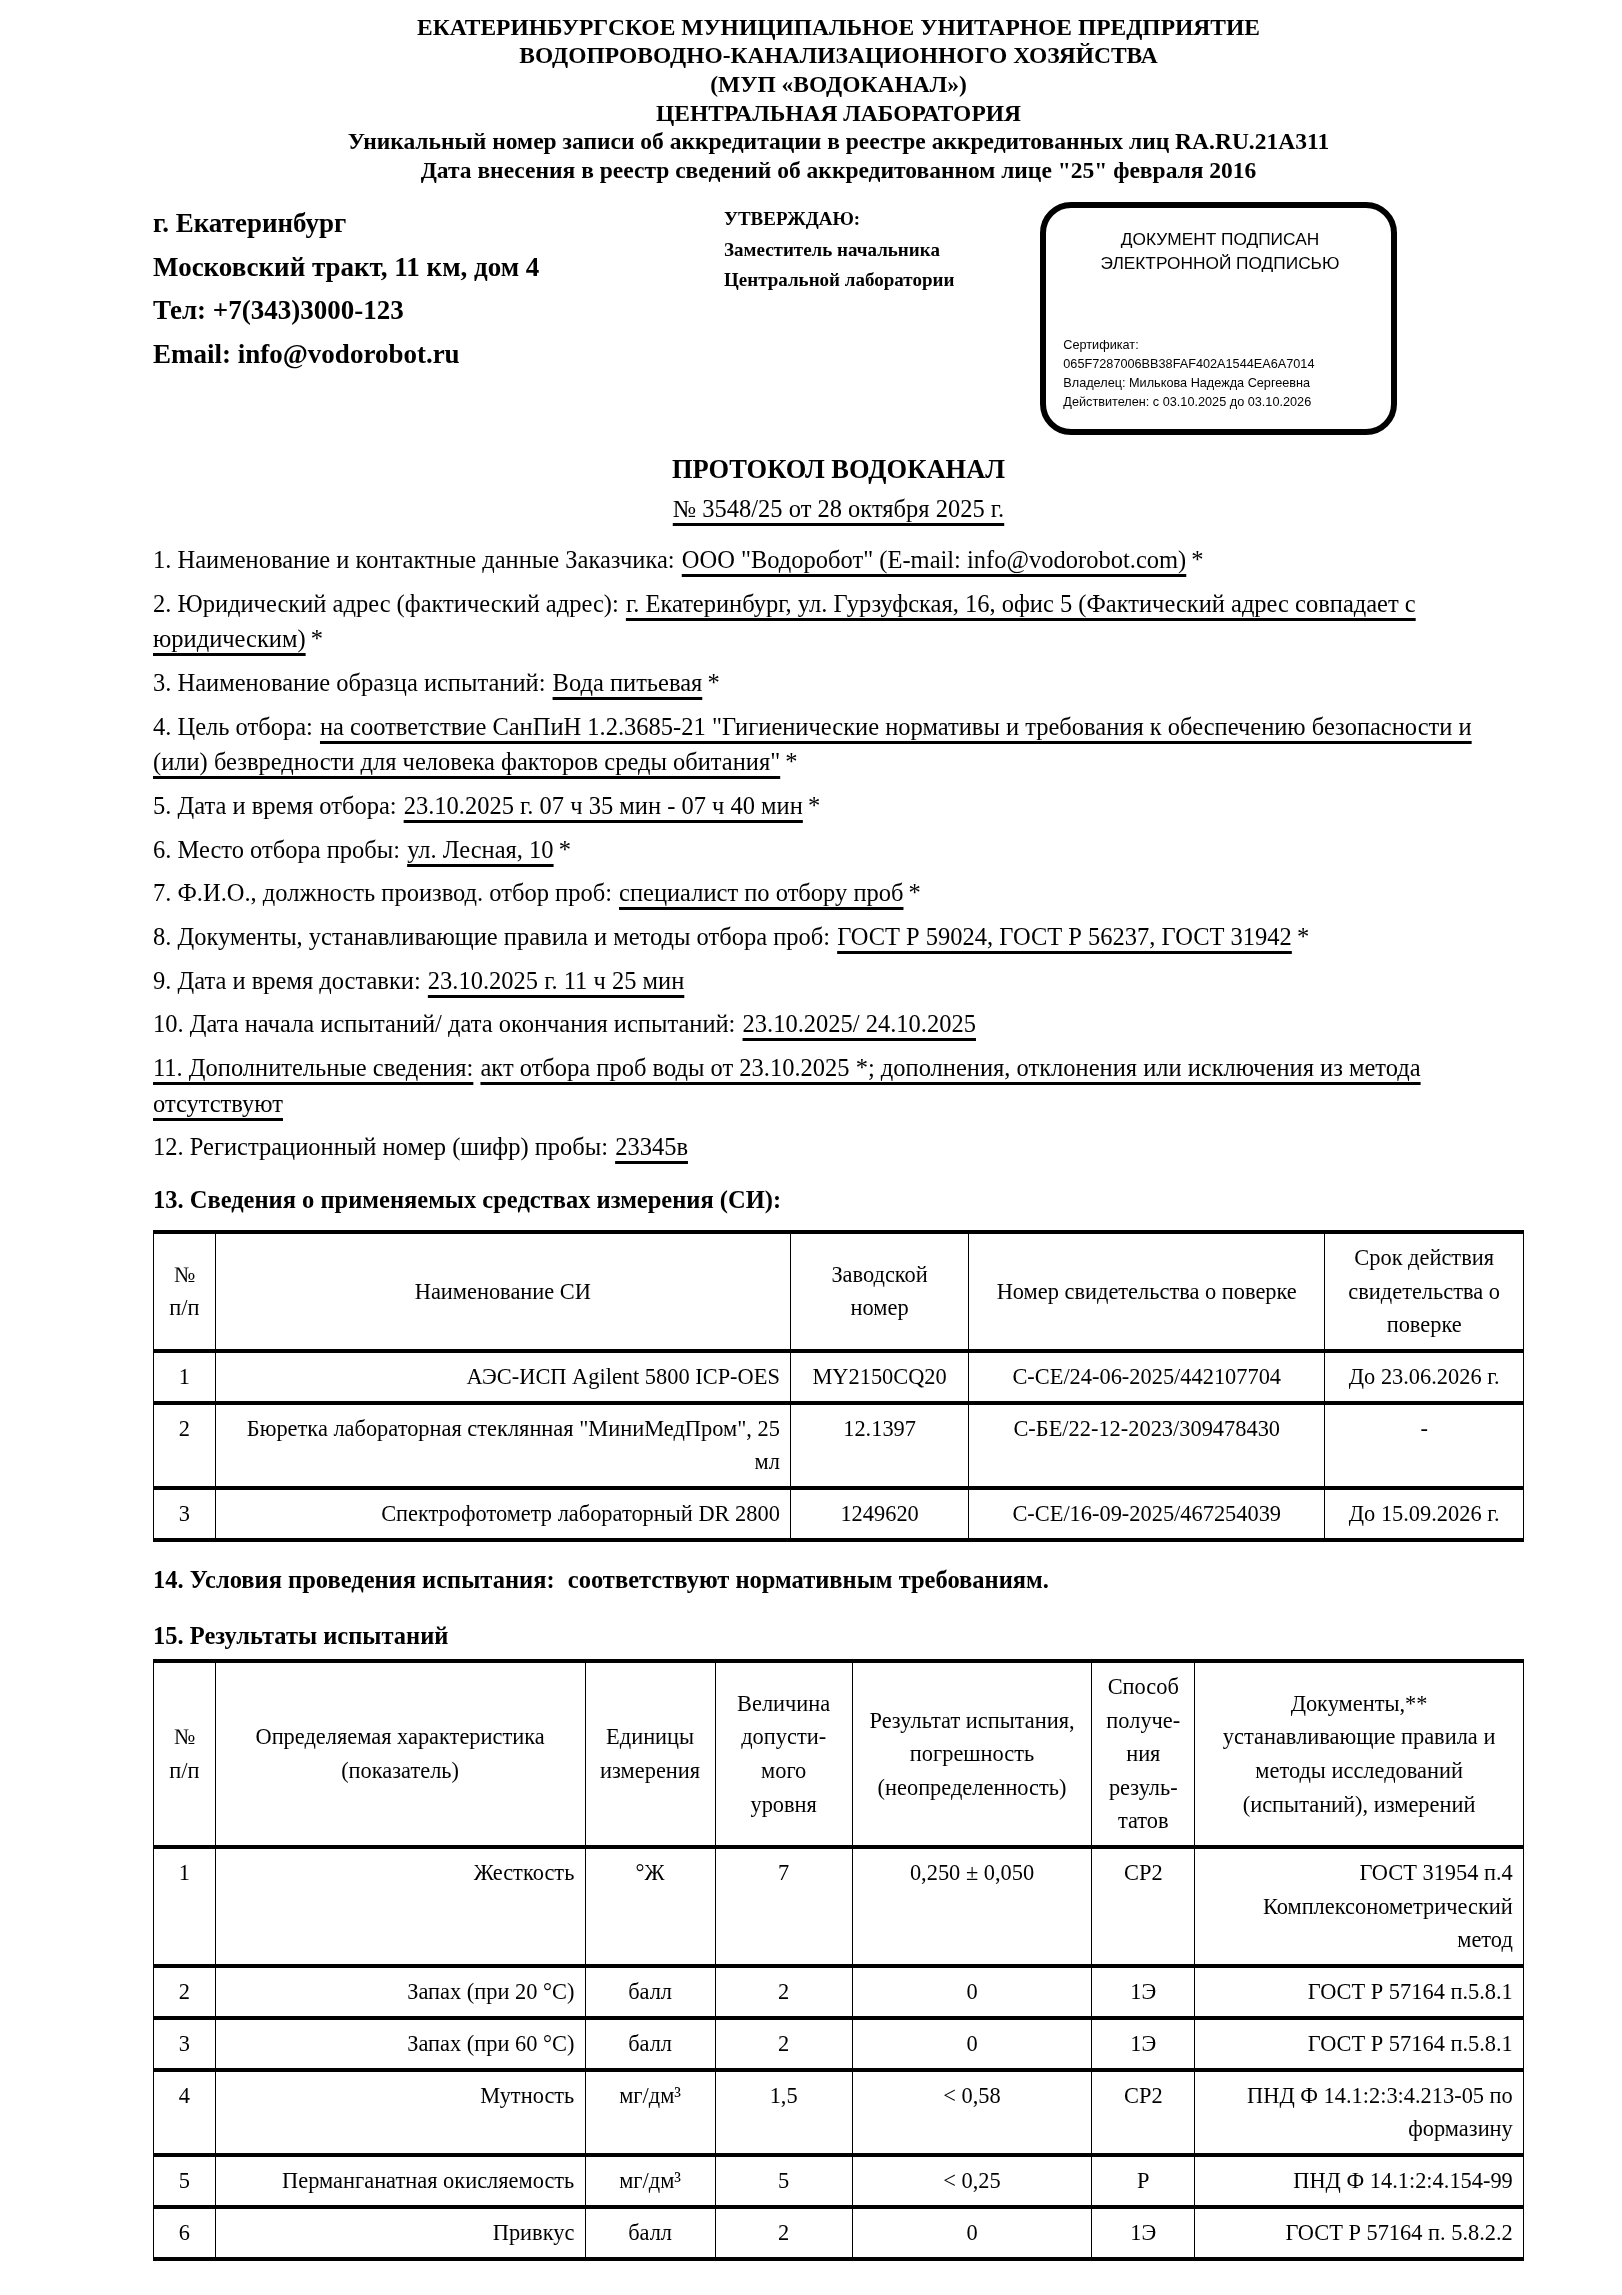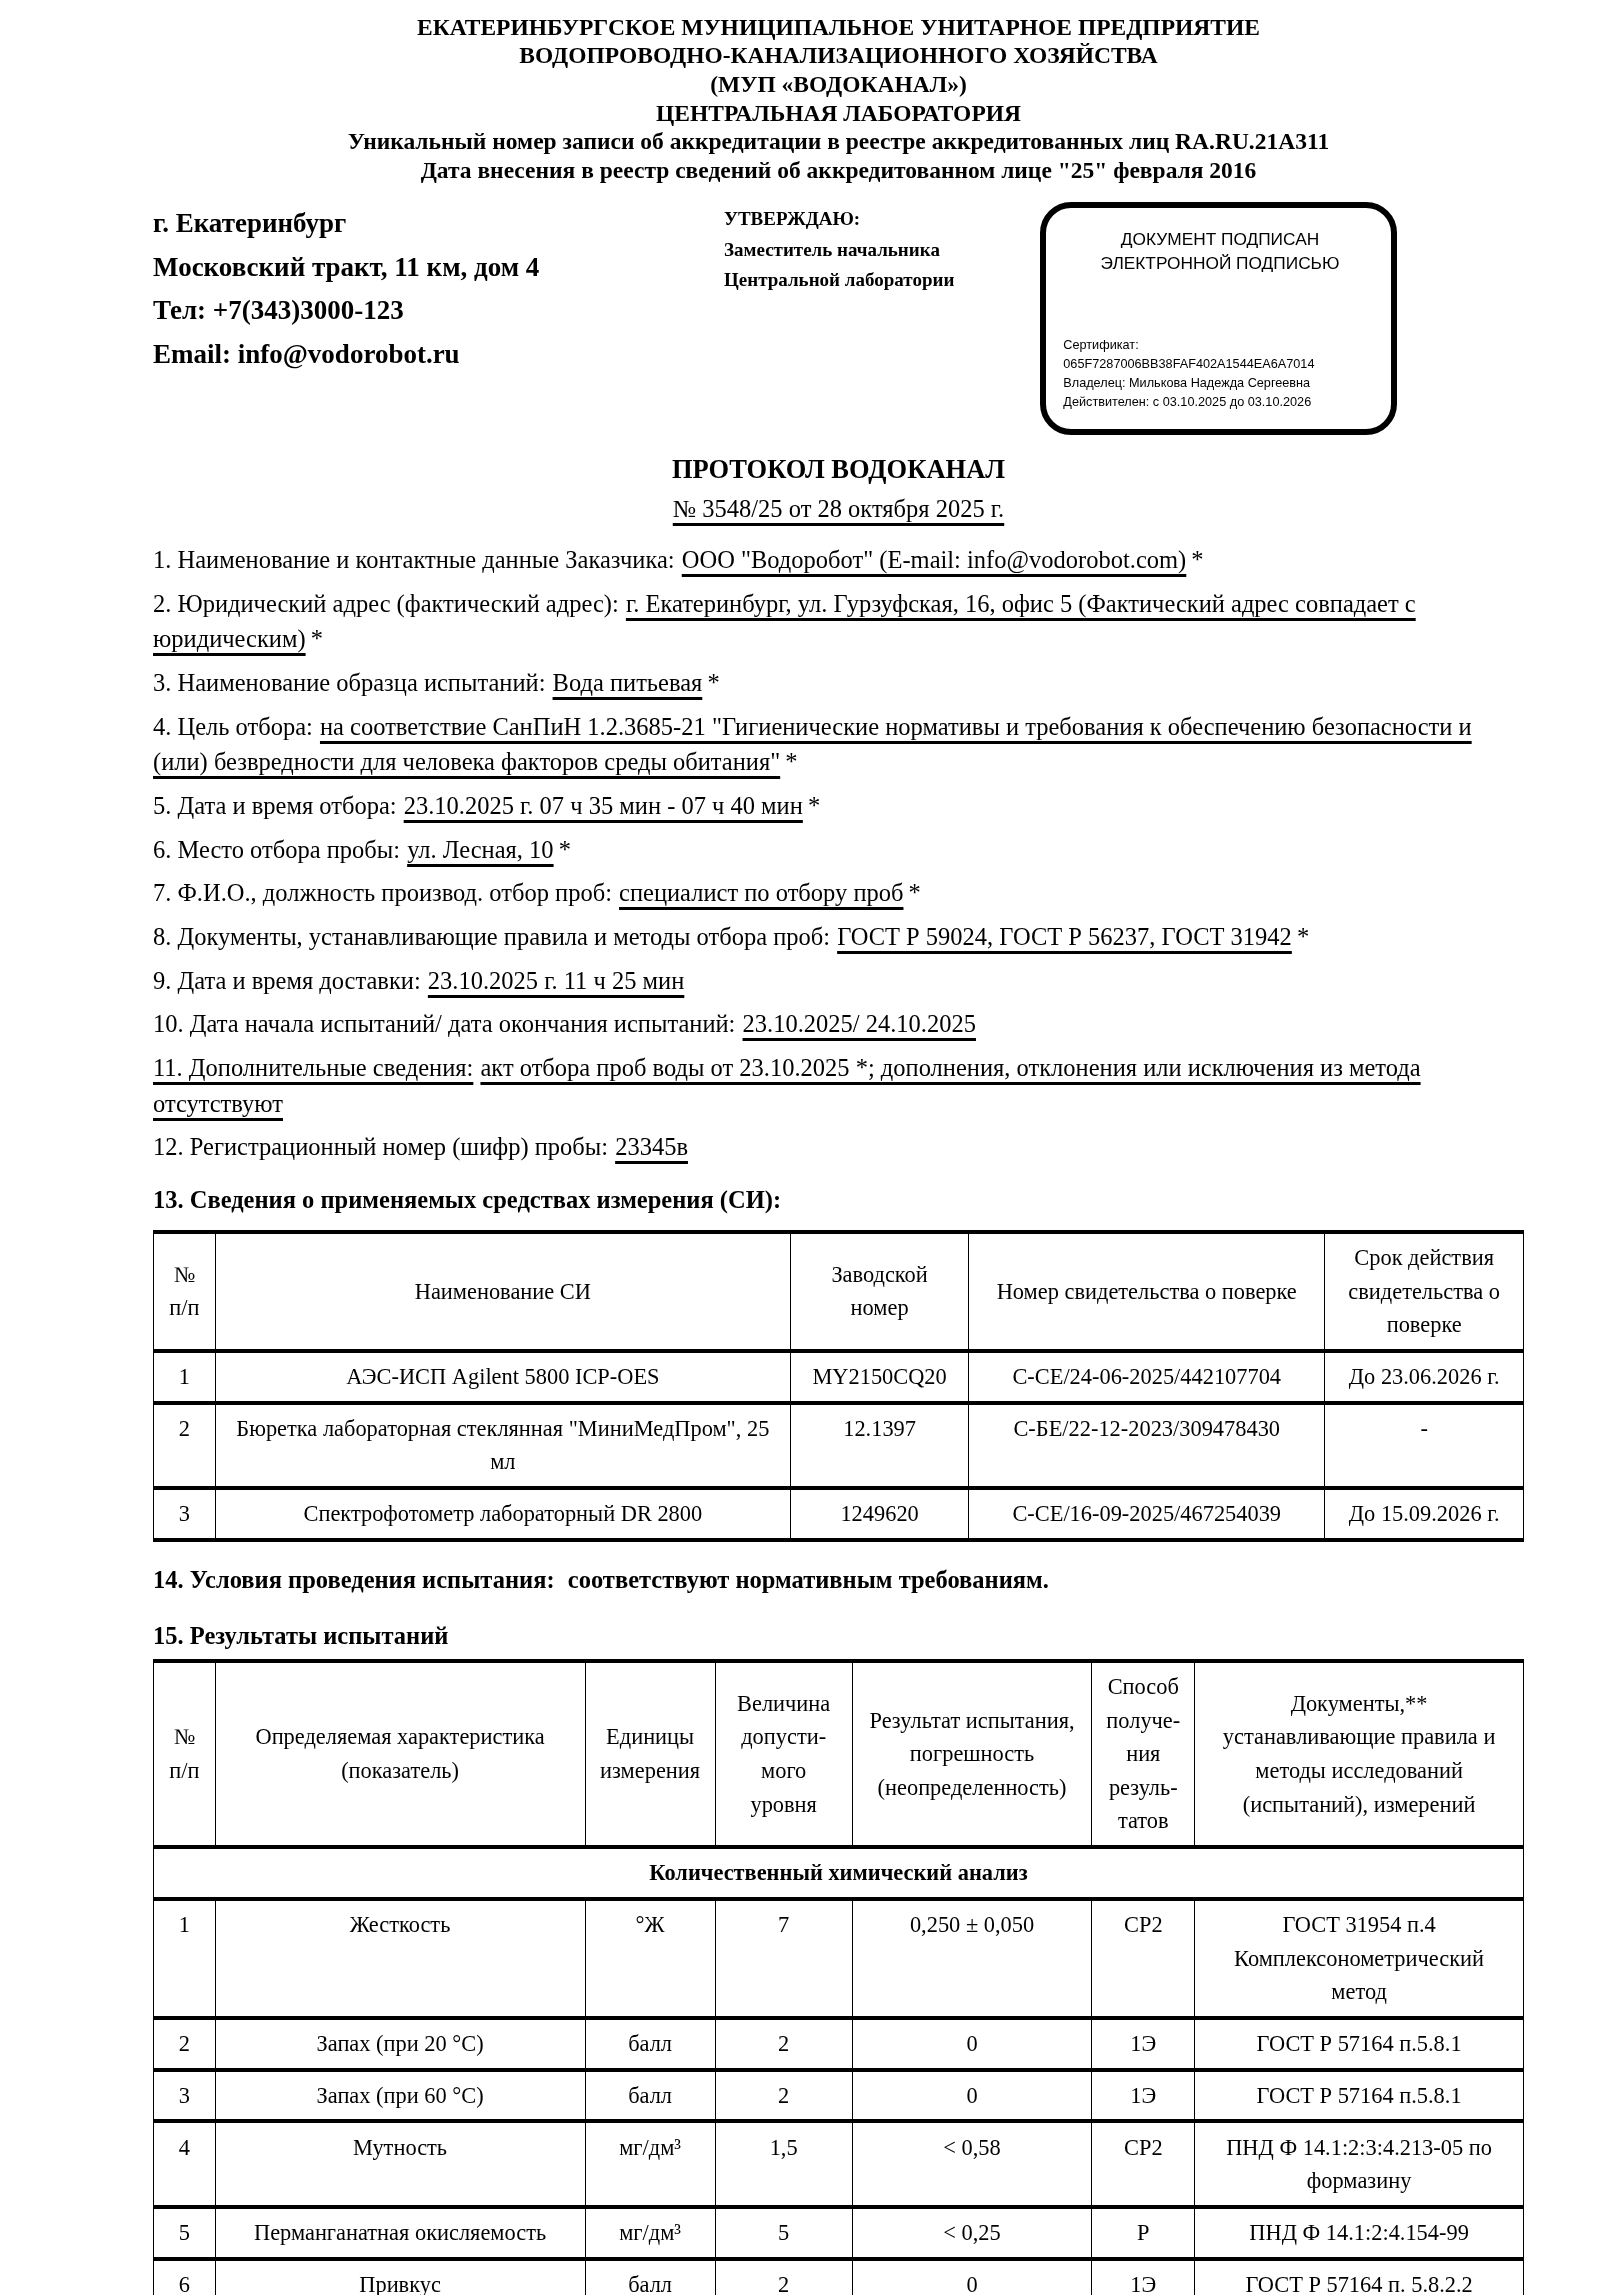--- a/index.html
+++ b/index.html
@@ -64,21 +64,21 @@
     border-bottom-width: 4.1px;
     padding: 7.1px 10.2px;
   }
   table.doc-table th {
     font-weight: normal;
     text-align: center;
     vertical-align: middle;
   }
   table.doc-table td { vertical-align: top; }
   td.tc { text-align: center; }
-  td.tl { text-align: center; margin-left: 12px; }
+  td.tl { text-align: right; margin-left: 12px; }
   td.sec { text-align: center; font-weight: bold; }
 
   .item14 { margin: 20.4px 0 5.1px 0; font-weight: bold; }
   .item15 { margin: 20.4px 0 5.1px 0; font-weight: bold; }
 </style>
 </head>
 <body>
 
 <div>
 
@@ -199,23 +199,20 @@
         <th>Определяемая характеристика (показатель)</th>
         <th>Единицы измерения</th>
         <th>Величина допусти-мого уровня</th>
         <th>Результат испытания, погрешность (неопределенность)</th>
         <th>Способ получе-ния резуль-татов</th>
         <th>Документы,** устанавливающие правила и методы исследований (испытаний), измерений</th>
       </tr>
     </thead>
     <tbody>
         <tr>
-          <td colspan="7" class="sec">Количественный химический анализ</td>
-        </tr>
-        <tr>
           <td class="tc">1</td>
           <td class="tl">Жесткость</td>
           <td class="tc">°Ж</td>
           <td class="tc">7</td>
           <td class="tc">0,250 ± 0,050</td>
           <td class="tc">СР2</td>
           <td class="tl">ГОСТ 31954 п.4 Комплексонометрический метод</td>
         </tr>
         <tr>
           <td class="tc">2</td>

